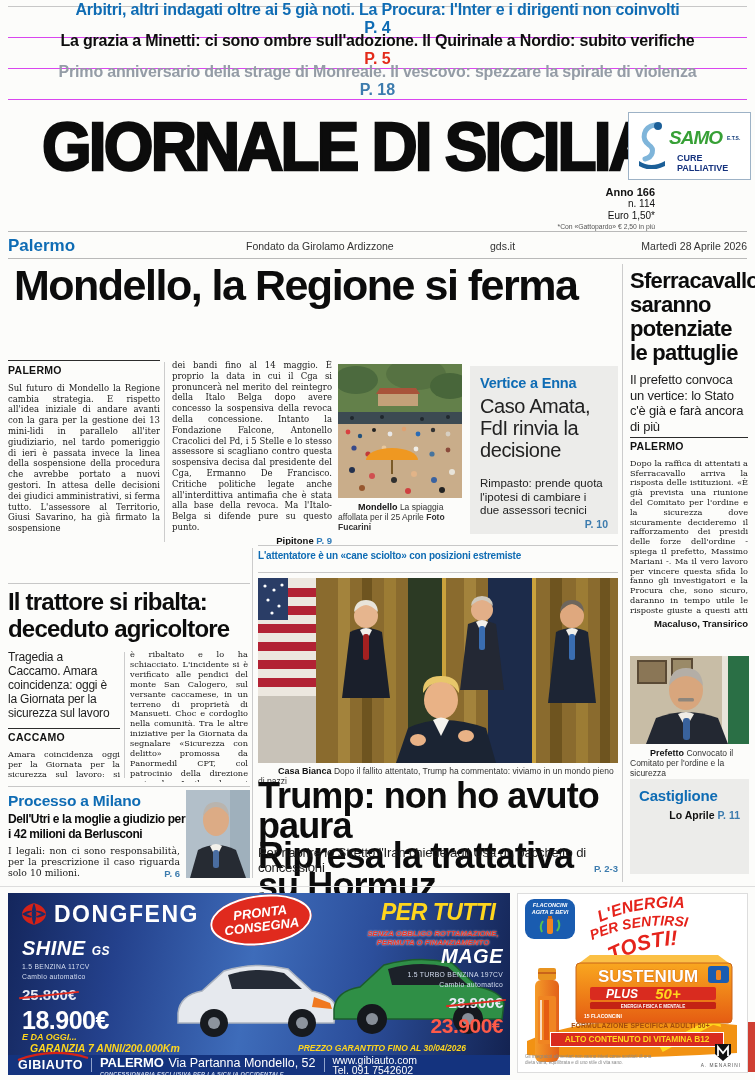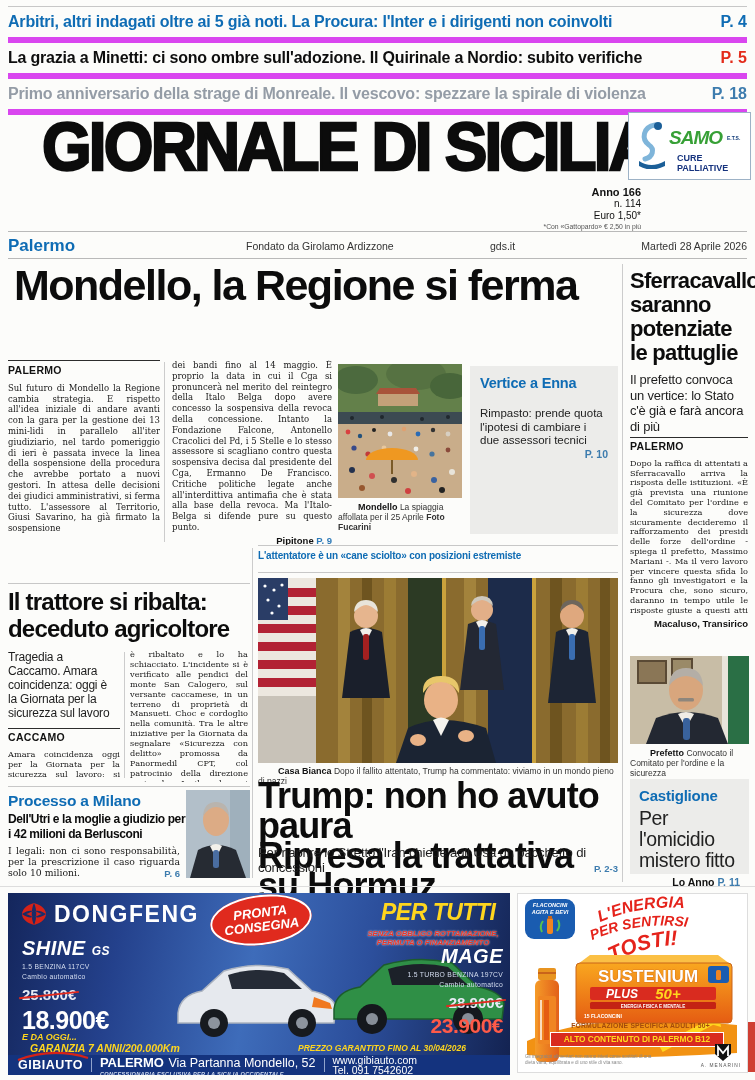--- a/index.html
+++ b/index.html
@@ -4,33 +4,33 @@
 <style>
   html,body{margin:0;padding:0;background:#e9e9e9;}
   .page{position:relative;width:755px;height:1080px;margin:0 auto;background:#fcfcfa;
         font-family:"Liberation Sans",sans-serif;color:#111;overflow:hidden;}
   .abs{position:absolute;}
   .hr{position:absolute;height:1px;background:#c7c7c7;}
   .vr{position:absolute;width:1px;background:#ccc;}
 
   
   .strip{position:absolute;left:8px;width:739px;top:6px;border-top:1px solid #c7c7c7;}
-  .strip-row{display:flex;justify-content:space-between;align-items:center;height:30px;border-bottom:6px solid #d946ef;}
+  .strip-row{display:flex;justify-content:flex-end;align-items:center;height:30px;border-bottom:1px solid #d946ef;flex-direction:column;}
   .strip-row .t{font-weight:bold;font-size:16px;letter-spacing:-.2px;}
   .strip-row .p{font-weight:bold;font-size:16px;}
   .r1 .t,.r1 .p{color:#0f6cb4;}
   .r2 .t{color:#0e0e0e;} .r2 .p{color:#e32b1a;}
   .r3 .t{color:#949ca6;} .r3 .p{color:#3d7cae;}
 
   
   .samo-box{left:628px;top:112px;width:121px;height:66px;border:1px solid #9db2c6;background:#fff;}
   .samo-name{position:absolute;left:40px;top:14px;font-size:19px;font-weight:bold;font-style:italic;color:#37a036;letter-spacing:-1px;}
   .samo-ets{position:absolute;left:98px;top:22px;font-size:5px;color:#123c7a;font-weight:bold;}
   .samo-tag{position:absolute;right:5px;bottom:6px;font-size:9px;font-weight:bold;color:#16337e;padding-left:48px;}
-  .issue{left:416px;top:186px;width:225px;text-align:right;line-height:1.12;}
+  .issue{left:430px;top:186px;width:225px;text-align:right;line-height:1.12;}
   .issue .a{font-size:11px;font-weight:bold;}
   .issue .b{font-size:10px;}
   .issue .n{font-size:6.8px;color:#555;margin-top:2px;}
 
   
   .datebar{left:8px;top:231px;width:739px;height:26px;border-top:1px solid #b9b9b9;border-bottom:1px solid #b9b9b9;}
   .ed{position:absolute;left:0;top:4px;font-size:17px;font-weight:bold;color:#0f6cb4;}
   .founded{position:absolute;left:238px;top:8px;font-size:10.5px;color:#333;}
   .site{position:absolute;left:482px;top:8px;font-size:10.5px;color:#333;}
   .dt{position:absolute;right:0;top:8px;font-size:10.5px;color:#333;}
@@ -235,20 +235,21 @@
     </svg>
   </div>
   <div class="abs caption" style="left:338px;top:502px;width:124px;">
     <span class="ct">Mondello</span>
     <span>La spiaggia affollata per il 25 Aprile</span>
     <span class="cc">Foto Fucarini</span>
   </div>
 
   <div class="abs ennabox">
     <div class="kick">Vertice a Enna</div>
+    <div class="boxhl">Caso Amata, FdI rinvia la decisione</div>
     <div class="boxsf" style="margin-top:16px;">Rimpasto: prende quota l'ipotesi di cambiare i due assessori tecnici</div>
     <div class="boxpg">P. 10</div>
   </div>
 
   <div class="vr" style="left:622px;top:264px;height:618px;"></div>
 
   <div class="abs sb-hl">Sferracavallo, saranno potenziate le pattuglie</div>
   <div class="abs sb-sf">Il prefetto convoca un vertice: lo Stato c'è già e farà ancora di più</div>
   <div class="abs sb-body serif">
     <div class="sec-head">PALERMO</div>
@@ -274,23 +275,22 @@
       <rect x="53" y="62" width="7" height="22" rx="3" fill="#39629c"></rect>
     </svg>
   </div>
   <div class="abs caption" style="left:630px;top:748px;width:118px;">
     <span class="ct">Prefetto</span>
     <span>Convocato il Comitato per l'ordine e la sicurezza</span>
   </div>
 
   <div class="abs castibox">
     <div class="kick" style="font-size:15px;">Castiglione</div>
-    <div class="boxhl" style="font-size:19.5px;line-height:21px;">Per l'omicidio mistero fitto</div>
     <div class="boxpg" style="margin-top:5px;">
-      <span style="color:#111;">Lo Anno</span>
+      <span style="color:#111;">Lo Aprile</span>
       <span>P. 11</span>
     </div>
   </div>
 
   <div class="hr" style="left:8px;top:583px;width:242px;"></div>
   <div class="vr" style="left:252px;top:548px;height:330px;"></div>
   <div class="hr" style="left:258px;top:545px;width:360px;"></div>
 
   <div class="abs cac-hl">Il trattore si ribalta: deceduto agricoltore</div>
   <div class="abs cac-colA serif">
@@ -549,21 +549,21 @@
         <rect x="12" y="2" width="18" height="12" rx="2" fill="#e89420"></rect>
         <rect x="12" y="6" width="18" height="2" fill="#c9641a"></rect>
         <rect x="9" y="14" width="24" height="82" rx="6" fill="url(#botg)"></rect>
         <rect x="12" y="30" width="18" height="48" rx="2" fill="#f08522"></rect>
         <rect x="18" y="34" width="5" height="40" fill="#e55c12"></rect>
         <rect x="14" y="34" width="2" height="40" fill="#fff" opacity="0.7"></rect>
       </svg>
     </span>
 
     <div class="su-form">FORMULAZIONE SPECIFICA ADULTI 50+</div>
-    <div class="su-claim">ALTO CONTENUTO DI PALERMO B12</div>
+    <div class="su-claim">ALTO CONTENUTO DI VITAMINA B12</div>
     <div class="su-disc">Gli integratori alimentari non vanno intesi come sostituti di una dieta varia, equilibrata e di uno stile di vita sano.</div>
     <span class="abs" style="right:14px;top:148px;">
       <svg width="20" height="20" viewBox="0 0 20 20">
         <polygon points="2,2 18,2 18,12 10,19 2,12" fill="#111"></polygon>
         <path d="M5,14 L5,5 L10,11 L15,5 L15,14" fill="none" stroke="#fff" stroke-width="1.8"></path>
       </svg>
     </span>
     <div class="su-company">A. MENARINI</div>
   </div>
 

